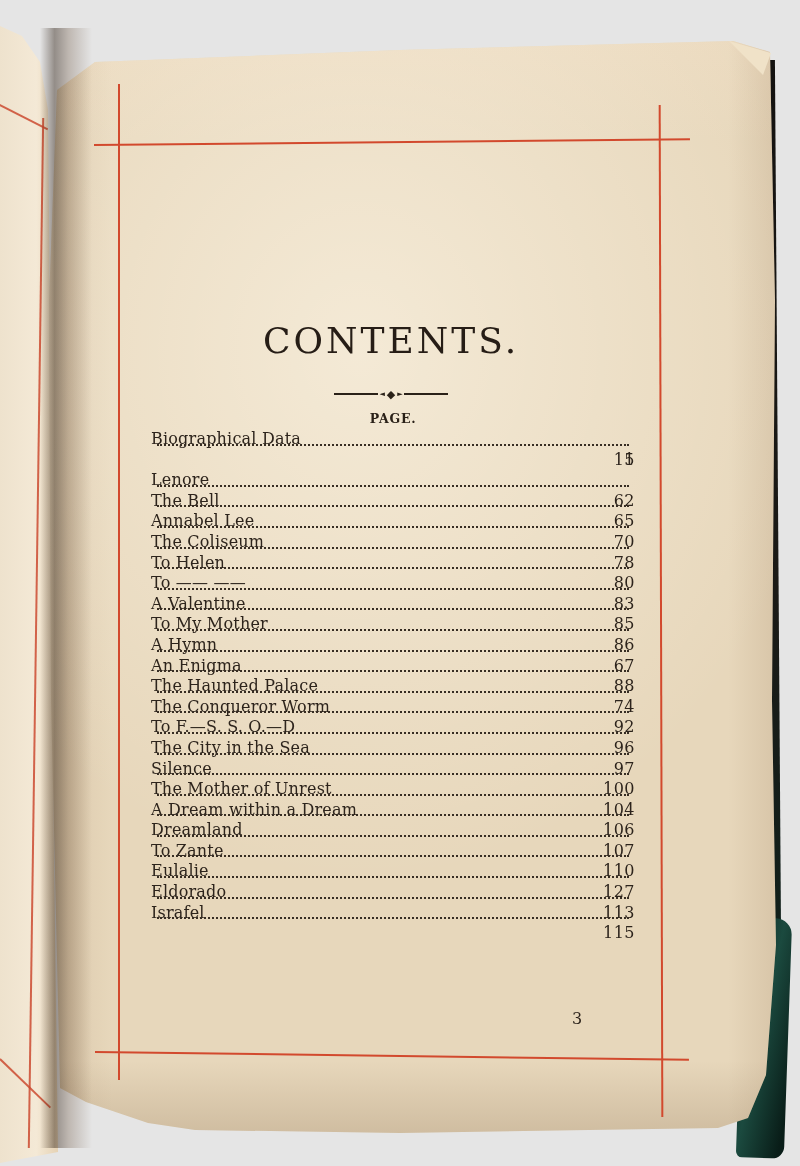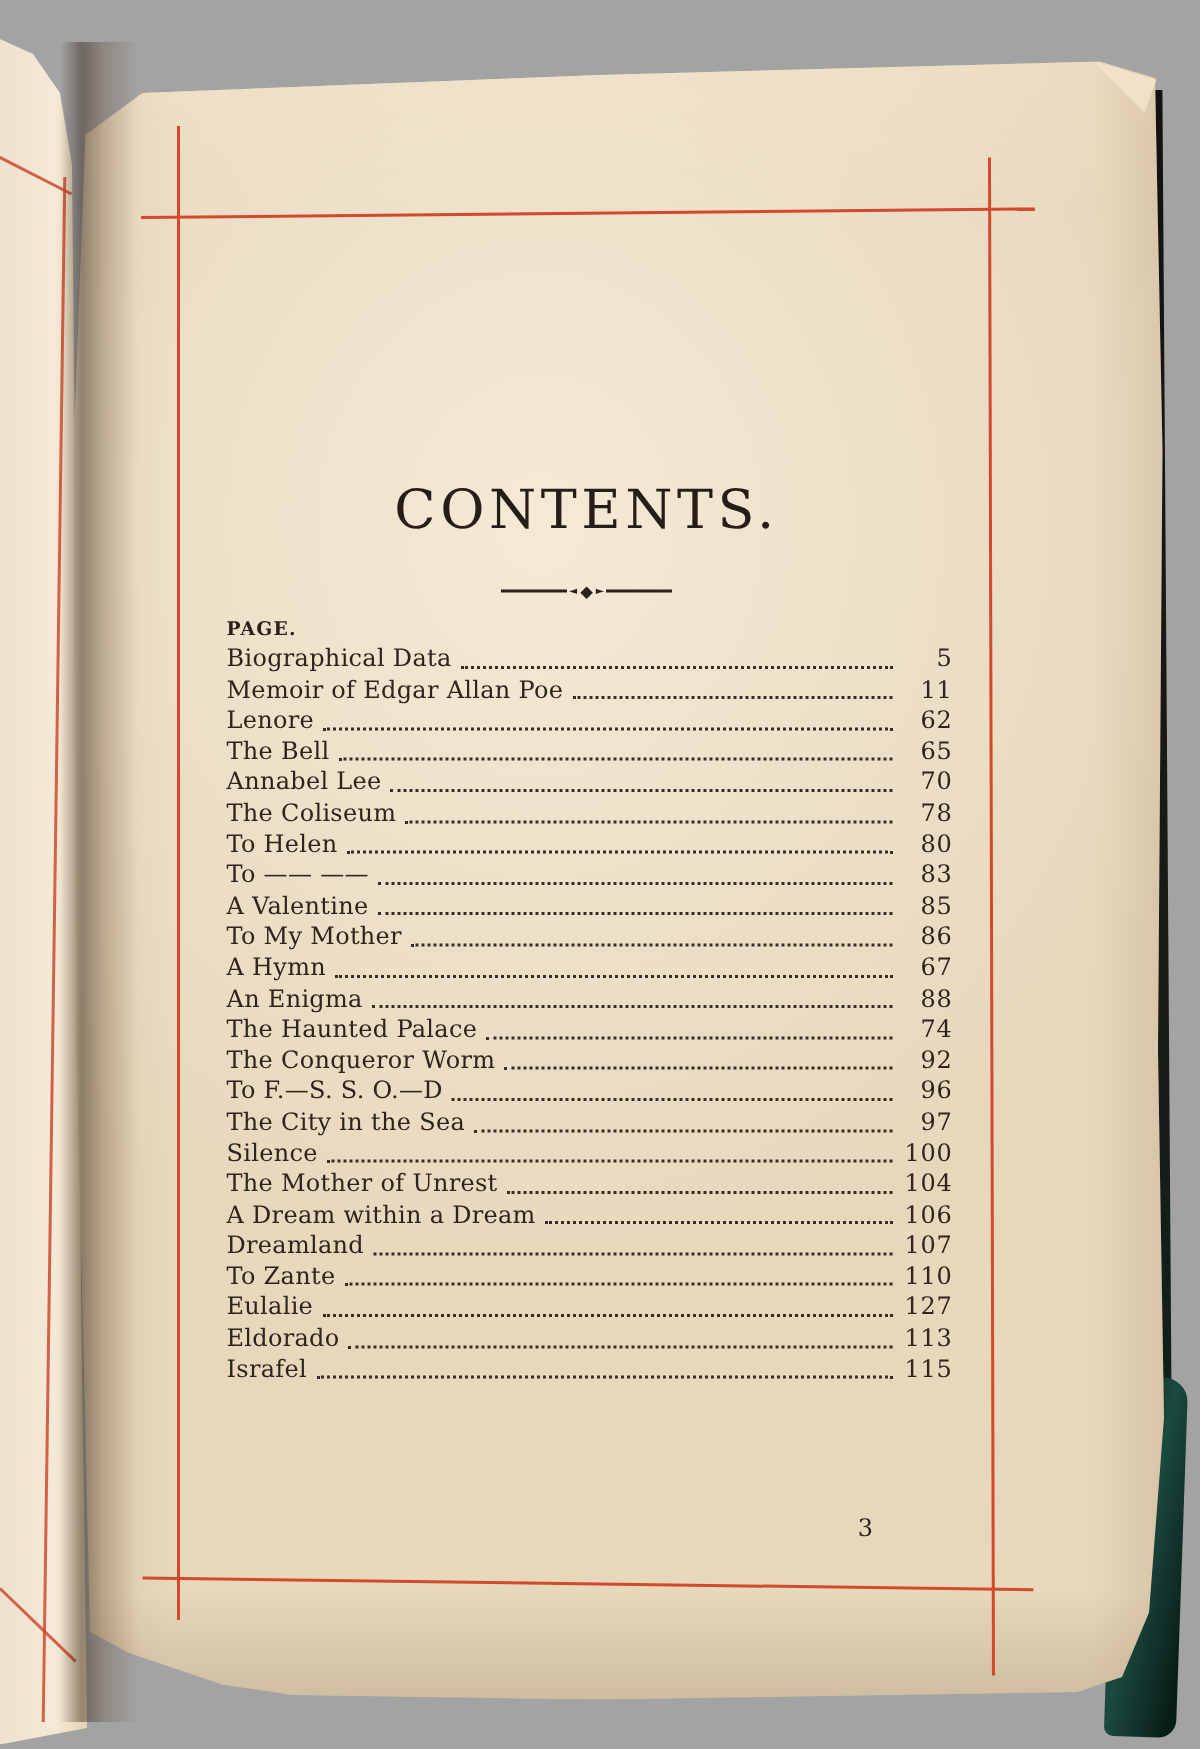--- a/index.html
+++ b/index.html
@@ -1,18 +1,18 @@
 <!DOCTYPE html>
 <html><head>
 <meta charset="utf-8">
 <style>
   html,body{margin:0;padding:0;background:#060403;}
   .stage{
     position:relative;width:800px;height:1166px;overflow:hidden;
-    background:#a3a3a3;font-family:"DejaVu Serif", serif;color:#2a211a;
+    background:#e5e5e5;font-family:"DejaVu Serif", serif;color:#2a211a;
   }
   
   .cover-strip{
     position:absolute;left:740px;top:918px;width:48px;height:240px;
     background:linear-gradient(100deg,#0c241f 8%,#1b4a3f 46%,#091d18 92%);
     border-radius:10px 16px 12px 6px;transform:rotate(2deg);
   }
   .cover-strip-top{
     position:absolute;left:752px;top:60px;width:26px;height:880px;
     background:linear-gradient(180deg,#141210,#1b1a16 60%,#10201b);
@@ -65,24 +65,24 @@
   }
   .ornament{
     position:absolute;left:120px;top:386px;width:542px;height:16px;
     display:flex;align-items:center;justify-content:center;color:#2a2118;
   }
   .orn-line{width:44px;height:1.6px;background:#2a2118;}
   .orn-end{font-family:"DejaVu Sans",sans-serif;font-size:7px;line-height:1;margin:0 1px;}
   .orn-diamond{font-family:"DejaVu Sans",sans-serif;font-size:11px;line-height:1;margin:0 1px;}
   .toc{position:absolute;left:151px;top:408px;width:484px;}
   .page-col-header{
-    text-align:left;font-size:12.5px;font-weight:bold;letter-spacing:.8px;
+    text-align:center;font-size:12.5px;font-weight:bold;letter-spacing:.8px;
     color:#2a2118;height:21px;line-height:21px;
   }
-  .row{display:flex;height:20.6px;line-height:20.6px;font-size:16px;color:#2d241c;}
+  .row{display:flex;height:20.6px;line-height:20.6px;font-size:16px;color:#2d241c;flex-direction:column;}
   .row .t{white-space:nowrap;letter-spacing:.2px;}
   .row .dots{flex:1;position:relative;margin:0 4px;}
   .row .dots::after{
     content:"";position:absolute;left:2px;right:2px;bottom:4px;
     border-bottom:2px dotted #372d23;
   }
   .row .p{min-width:34px;text-align:right;letter-spacing:.5px;}
   .sig{position:absolute;left:560px;top:1009px;width:34px;text-align:center;font-size:16px;color:#2d241c;}
 </style>
 </head>
@@ -122,21 +122,20 @@
     <div class="toc">
       <div class="page-col-header">PAGE.</div>
 
         <div class="row">
           <span class="t">Biographical Data</span>
           <span class="dots"></span>
           <span class="p">5</span>
         </div>
 
         <div class="row">
-          <span class="t">Memoir of Edgar Allan Poe</span>
           <span class="dots"></span>
           <span class="p">11</span>
         </div>
 
 
         <div class="row">
           <span class="t">Lenore</span>
           <span class="dots"></span>
           <span class="p">62</span>
         </div>

